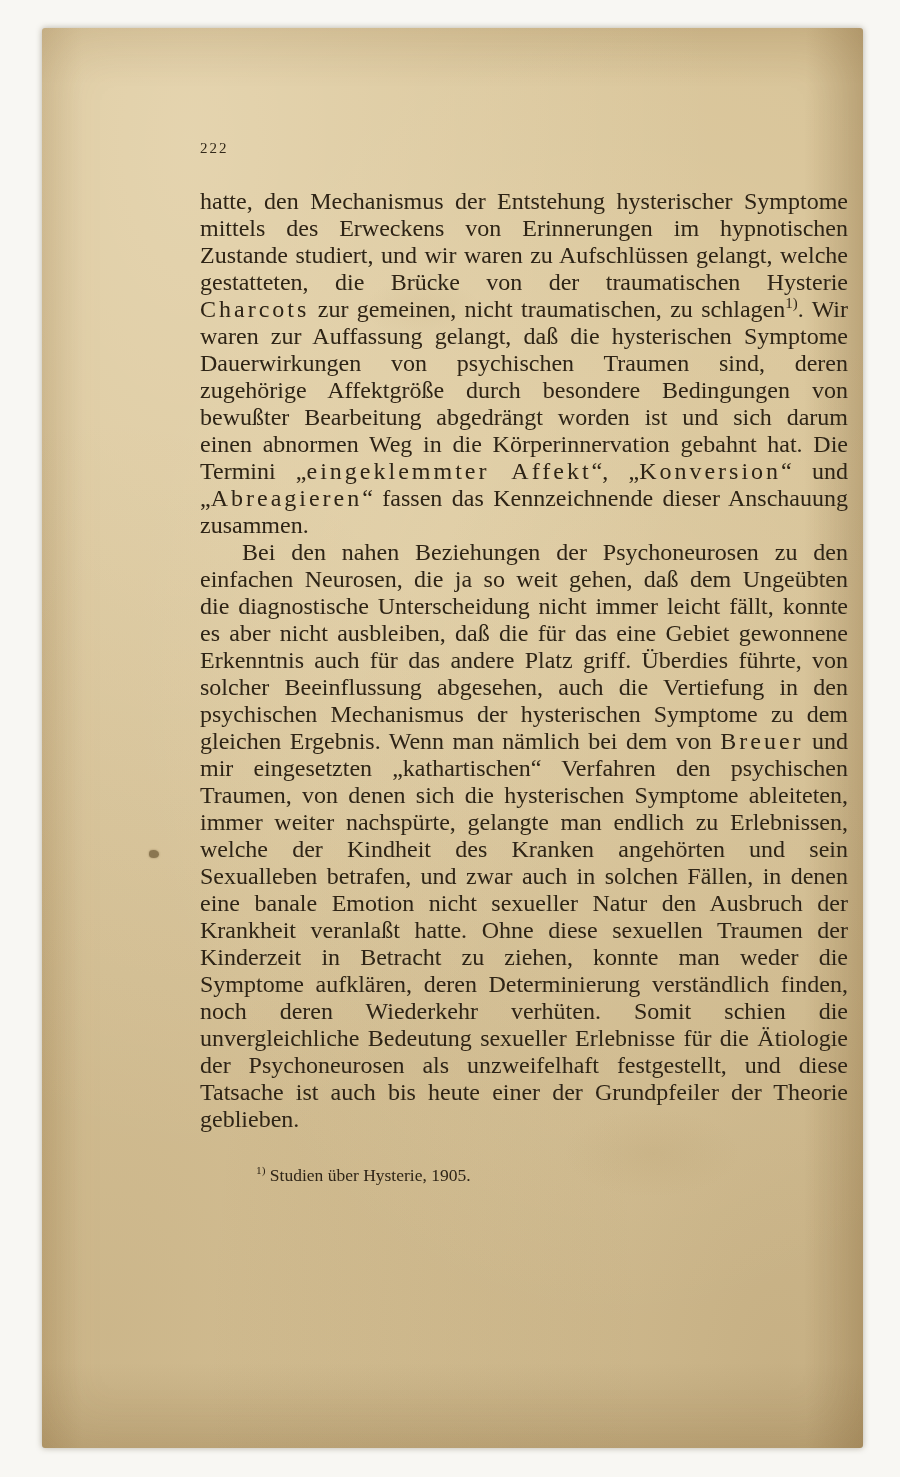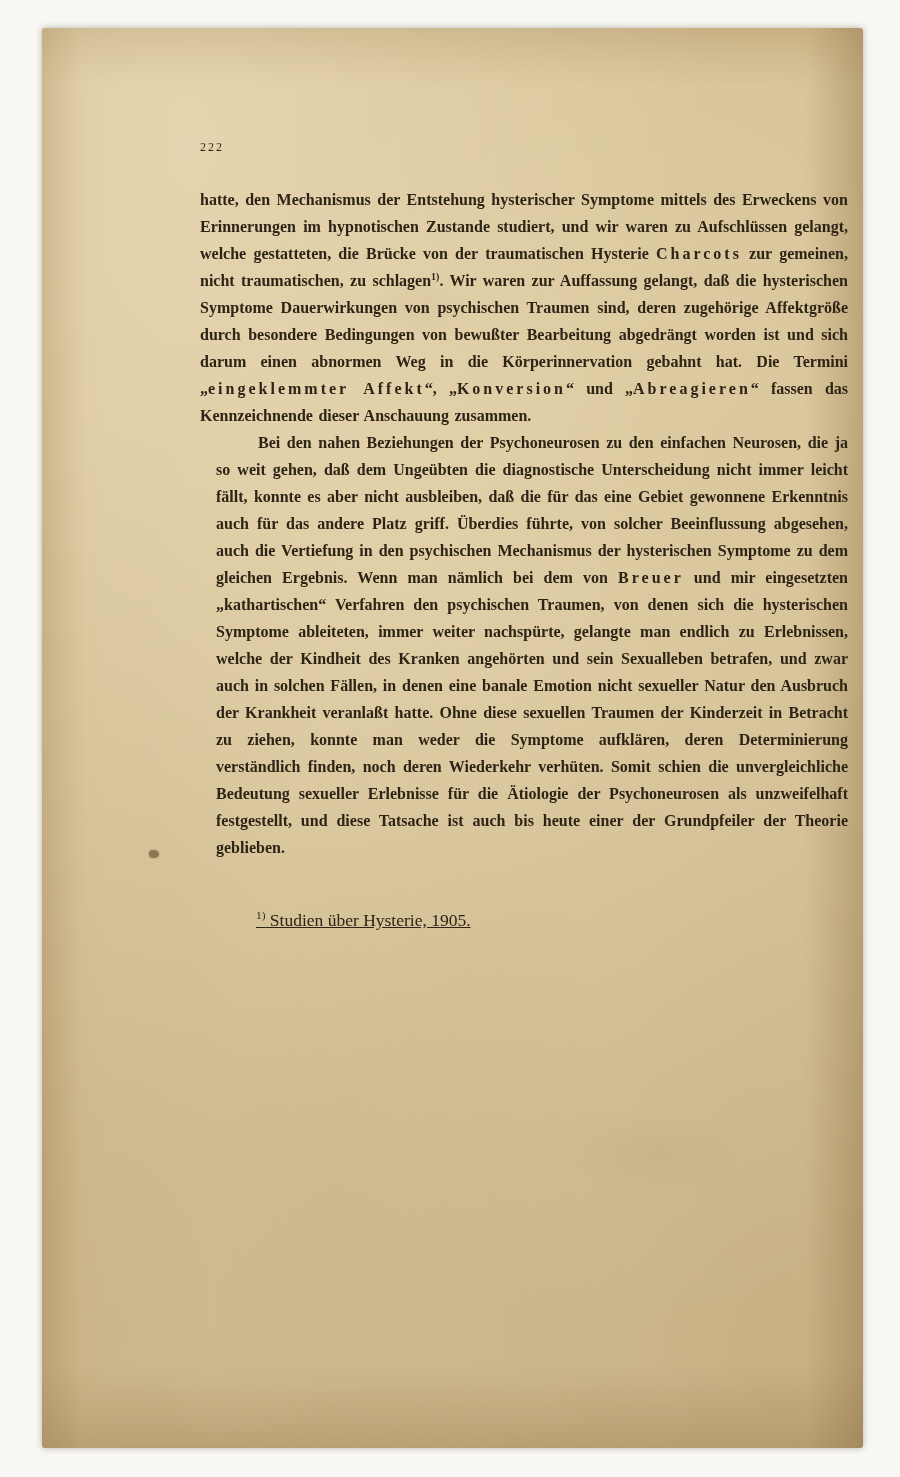--- a/index.html
+++ b/index.html
@@ -23,43 +23,41 @@
       linear-gradient(to bottom, rgba(134,100,52,0.14), rgba(134,100,52,0) 4%, rgba(134,100,52,0) 94%, rgba(110,80,38,0.18));
     box-shadow:0 0 6px rgba(60,45,20,0.35), inset 0 0 60px rgba(150,115,60,0.18);
     border-radius:3px;
   }
   .content{
     position:absolute;
     left:158px;top:112px;width:648px;
     color:#2e2416;
   }
   .page-number{
-    font-size:12px;
+    font-size:15px;
     letter-spacing:2px;
     margin-bottom:31px;
     color:#33291a;
   }
   .body-text p.para{
     margin:0;
     text-align:justify;
-    font-size:16px;
+    font-size:24px;
     line-height:27px;
     word-spacing:1.5px;
-    font-weight:bold;
   }
-  .body-text p.para.indent{ text-indent:42px;margin-left:16px; }
+  .body-text p.para.indent{ text-indent:42px; }
   .spaced{ letter-spacing:3px; }
   sup.cite{ font-size:0.62em; line-height:0; vertical-align:super; }
   .footnote{
-    margin-top:47px;
+    margin-top:30px;
     padding-left:56px;
     font-size:17.5px;
     line-height:24px;
     color:#2e2416;
-    text-decoration:underline;
   }
   .footnote sup{ font-size:0.65em; line-height:0; }
   .spot{
     position:absolute;
     left:107px;top:822px;
     width:10px;height:8px;
     border-radius:50% 60% 55% 50%;
     background:rgba(112,92,56,0.75);
     box-shadow:0 0 2px rgba(112,92,56,0.6);
   }

